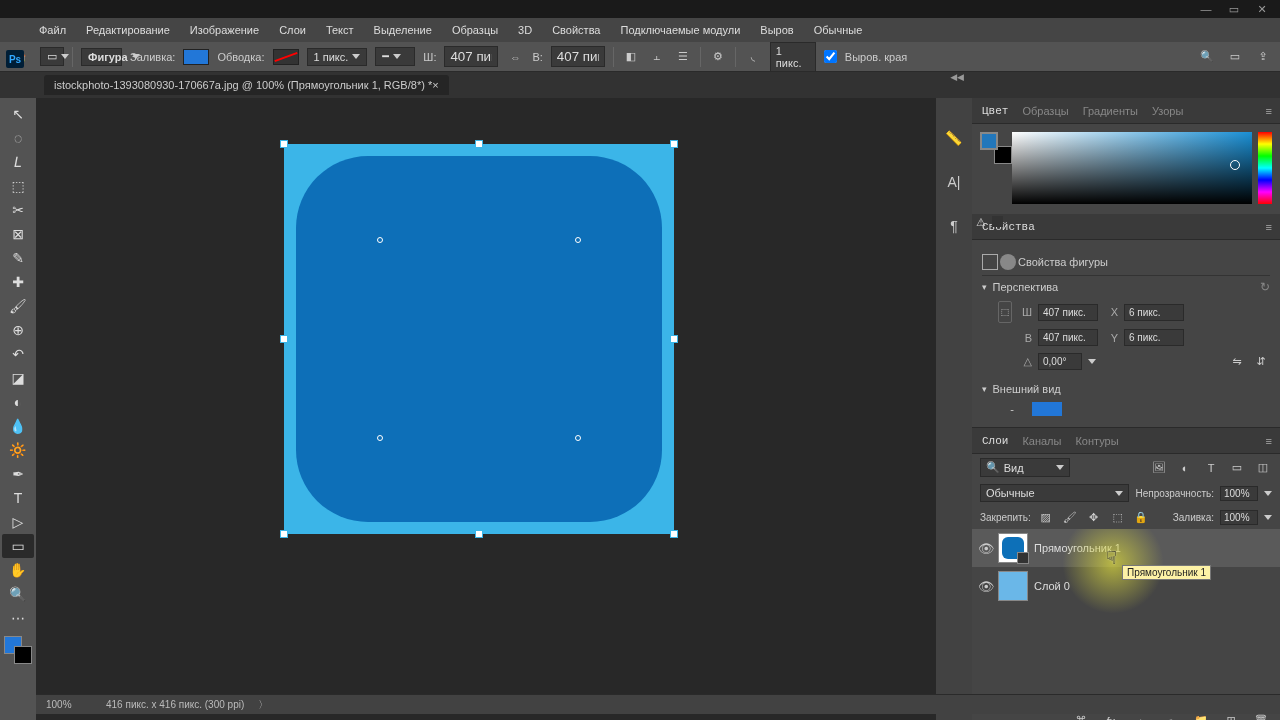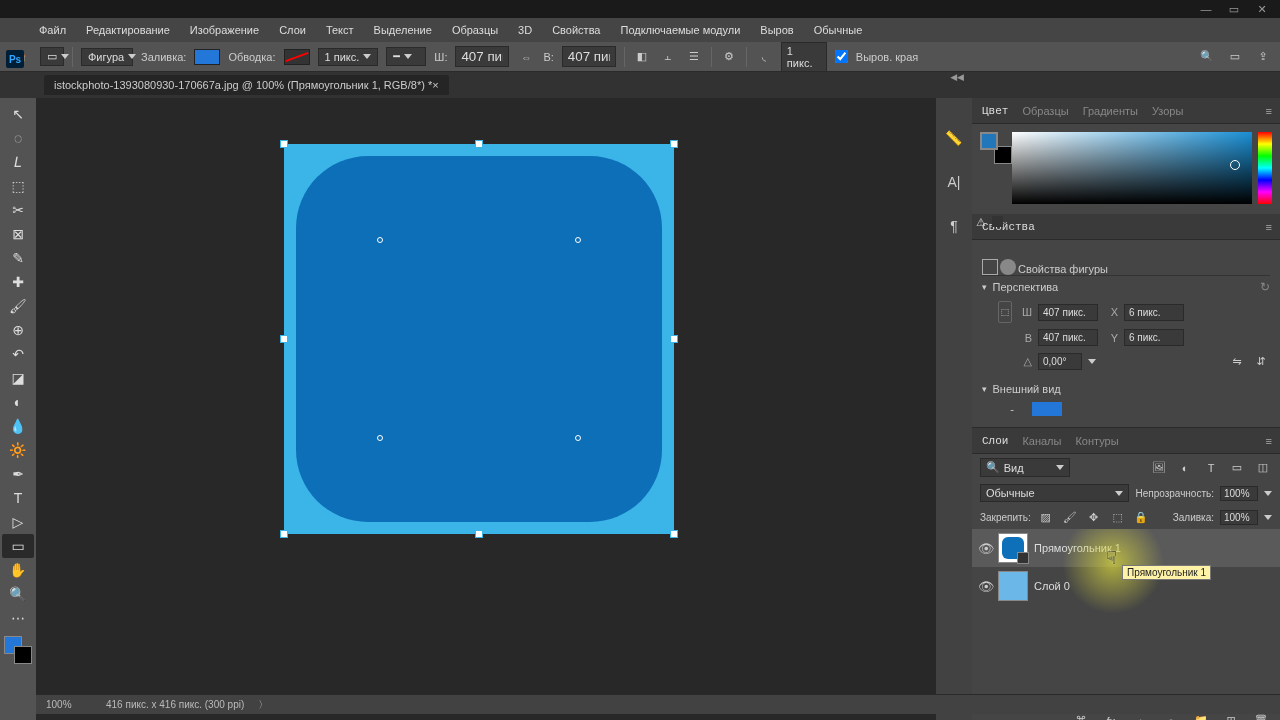--- a/index.html
+++ b/index.html
@@ -69,21 +69,21 @@
 .color-sw-wrap { position: relative; width: 26px; height: 26px; }
 .fg-sw { width: 18px; height: 18px; background: #2277bb; border: 2px solid #888; position: absolute; top: 0; left: 0; z-index: 2; }
 .bg-sw { width: 18px; height: 18px; background: #000; border: 1px solid #888; position: absolute; bottom: -6px; right: -6px; }
 .picker { flex: 1; height: 72px; background: linear-gradient(to bottom, rgba(0,0,0,0) 0%, rgba(0,0,0,1) 100%), linear-gradient(to right, #fff 0%, #1a8fd4 100%); position: relative; }
 .picker-ring { position: absolute; top: 28px; right: 12px; width: 10px; height: 10px; border: 1.5px solid #fff; border-radius: 50%; }
 .hue { width: 14px; height: 72px; background: linear-gradient(to bottom, #f00, #ff0, #0f0, #0ff, #00f, #f0f, #f00); }
 .warn-row { display: flex; gap: 6px; margin-top: 44px; position: absolute; left: 8px; top: 14px; }
 
 
 .props { flex-shrink: 0; }
-.props-header { height: 28px; display: flex; align-items: flex-end; padding: 0 10px; gap: 2px; border-bottom: 1px solid #333; }
+.props-header { height: 28px; display: flex; align-items: center; padding: 0 10px; gap: 2px; border-bottom: 1px solid #333; }
 .props-body { padding: 8px 10px; }
 .prop-sect { display: flex; align-items: center; gap: 6px; padding: 4px 0; color: #ccc; }
 .prop-sect .arrow { font-size: 9px; }
 .prop-row { display: flex; align-items: center; gap: 6px; padding: 3px 0 3px 16px; }
 .prop-field { background: #3a3a3a; border: 1px solid #2a2a2a; padding: 2px 4px; width: 60px; color: #ddd; font-size: 10px; }
 .prop-lbl { width: 14px; color: #aaa; text-align: right; }
 .link-ico { width: 14px; height: 22px; border: 1px solid #666; border-radius: 2px; display: flex; align-items: center; justify-content: center; font-size: 9px; }
 .reset-ico { margin-left: auto; color: #888; font-size: 12px; cursor: pointer; }
 
 
@@ -137,21 +137,21 @@
   <div class="menu-item">Свойства</div>
   <div class="menu-item">Подключаемые модули</div>
   <div class="menu-item">Выров</div>
   <div class="menu-item">Обычные</div>
 </div>
 
 <div class="optionsbar">
   <div class="home-btn icon-btn">🏠</div>
   <div class="opt-dropdown" style="width:24px;">▭<span class="tri-down"></span></div>
   <div class="sep"></div>
-  <div class="opt-dropdown" style="width:52px;">
+  <div class="opt-dropdown" style="width:41px;font-weight:bold;">
       <span>Фигура</span>
       <span class="tri-down"></span>
     </div>
   <span class="opt-label">Заливка:</span>
   <div class="opt-swatch" style="background:#2277d8;"></div>
   <span class="opt-label">Обводка:</span>
   <div class="opt-swatch" style="background:#333; position:relative;">
       <span style="position:absolute;inset:0;border-top:2px solid red;transform:rotate(-20deg) translateY(6px);"></span>
     </div>
   <div class="opt-dropdown">

